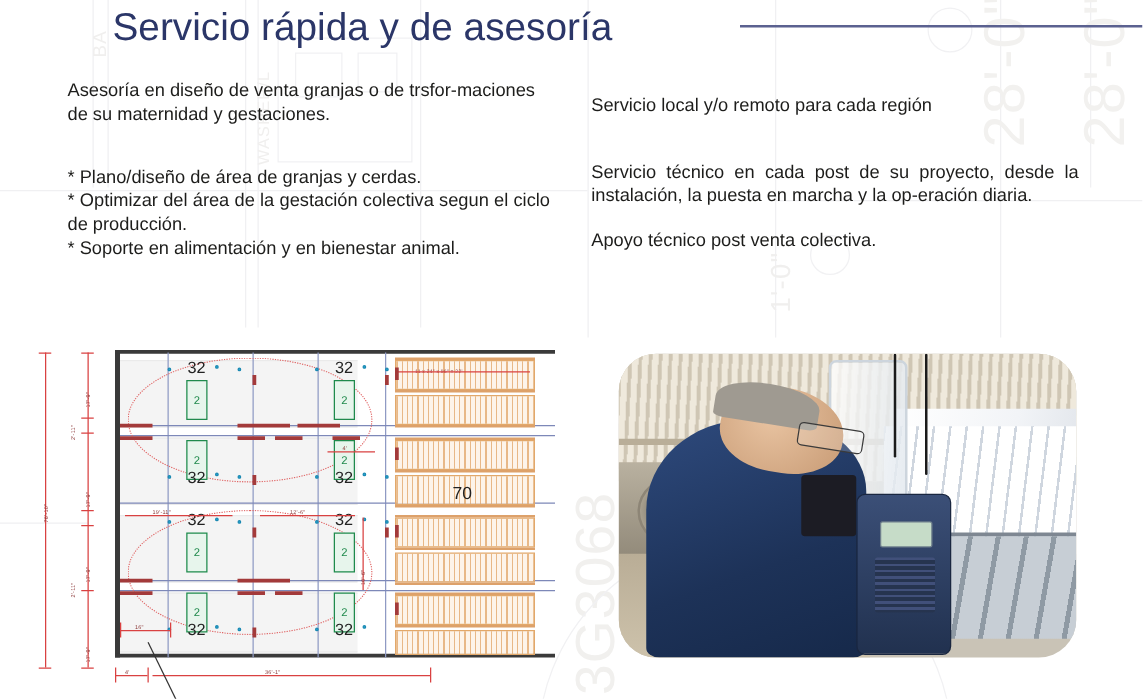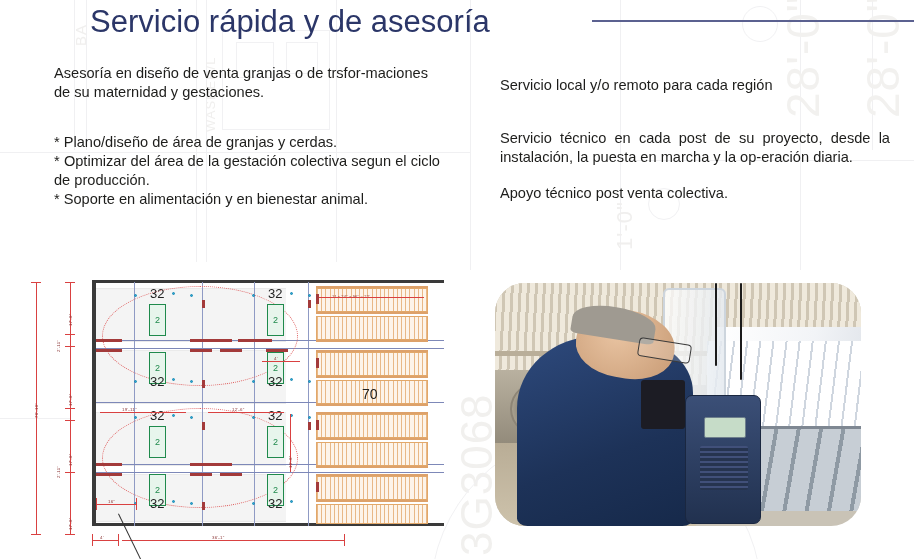--- a/index.html
+++ b/index.html
@@ -33,21 +33,21 @@
     z-index:6;
   }
   .title-rule{
     position:absolute;left:592px;top:20px;width:322px;height:2px;
     background:#5b6190;z-index:6;
   }
 
   
   .col{position:absolute;z-index:6;}
   .col-left{left:54px;top:64px;width:386px;}
-  .col-right{left:500px;top:76px;width:390px;}
+  .col-right{left:473px;top:76px;width:390px;}
 
   .para{
     font-size:14.6px;line-height:19px;color:#1d1d1b;
     margin:0 0 0 0;font-family:"Liberation Sans", sans-serif;
   }
   .para.justify{text-align:justify;}
   .gap-lg{height:31px;}
   .gap-md{height:17px;}
   .bullets .para{margin:0;}
 

